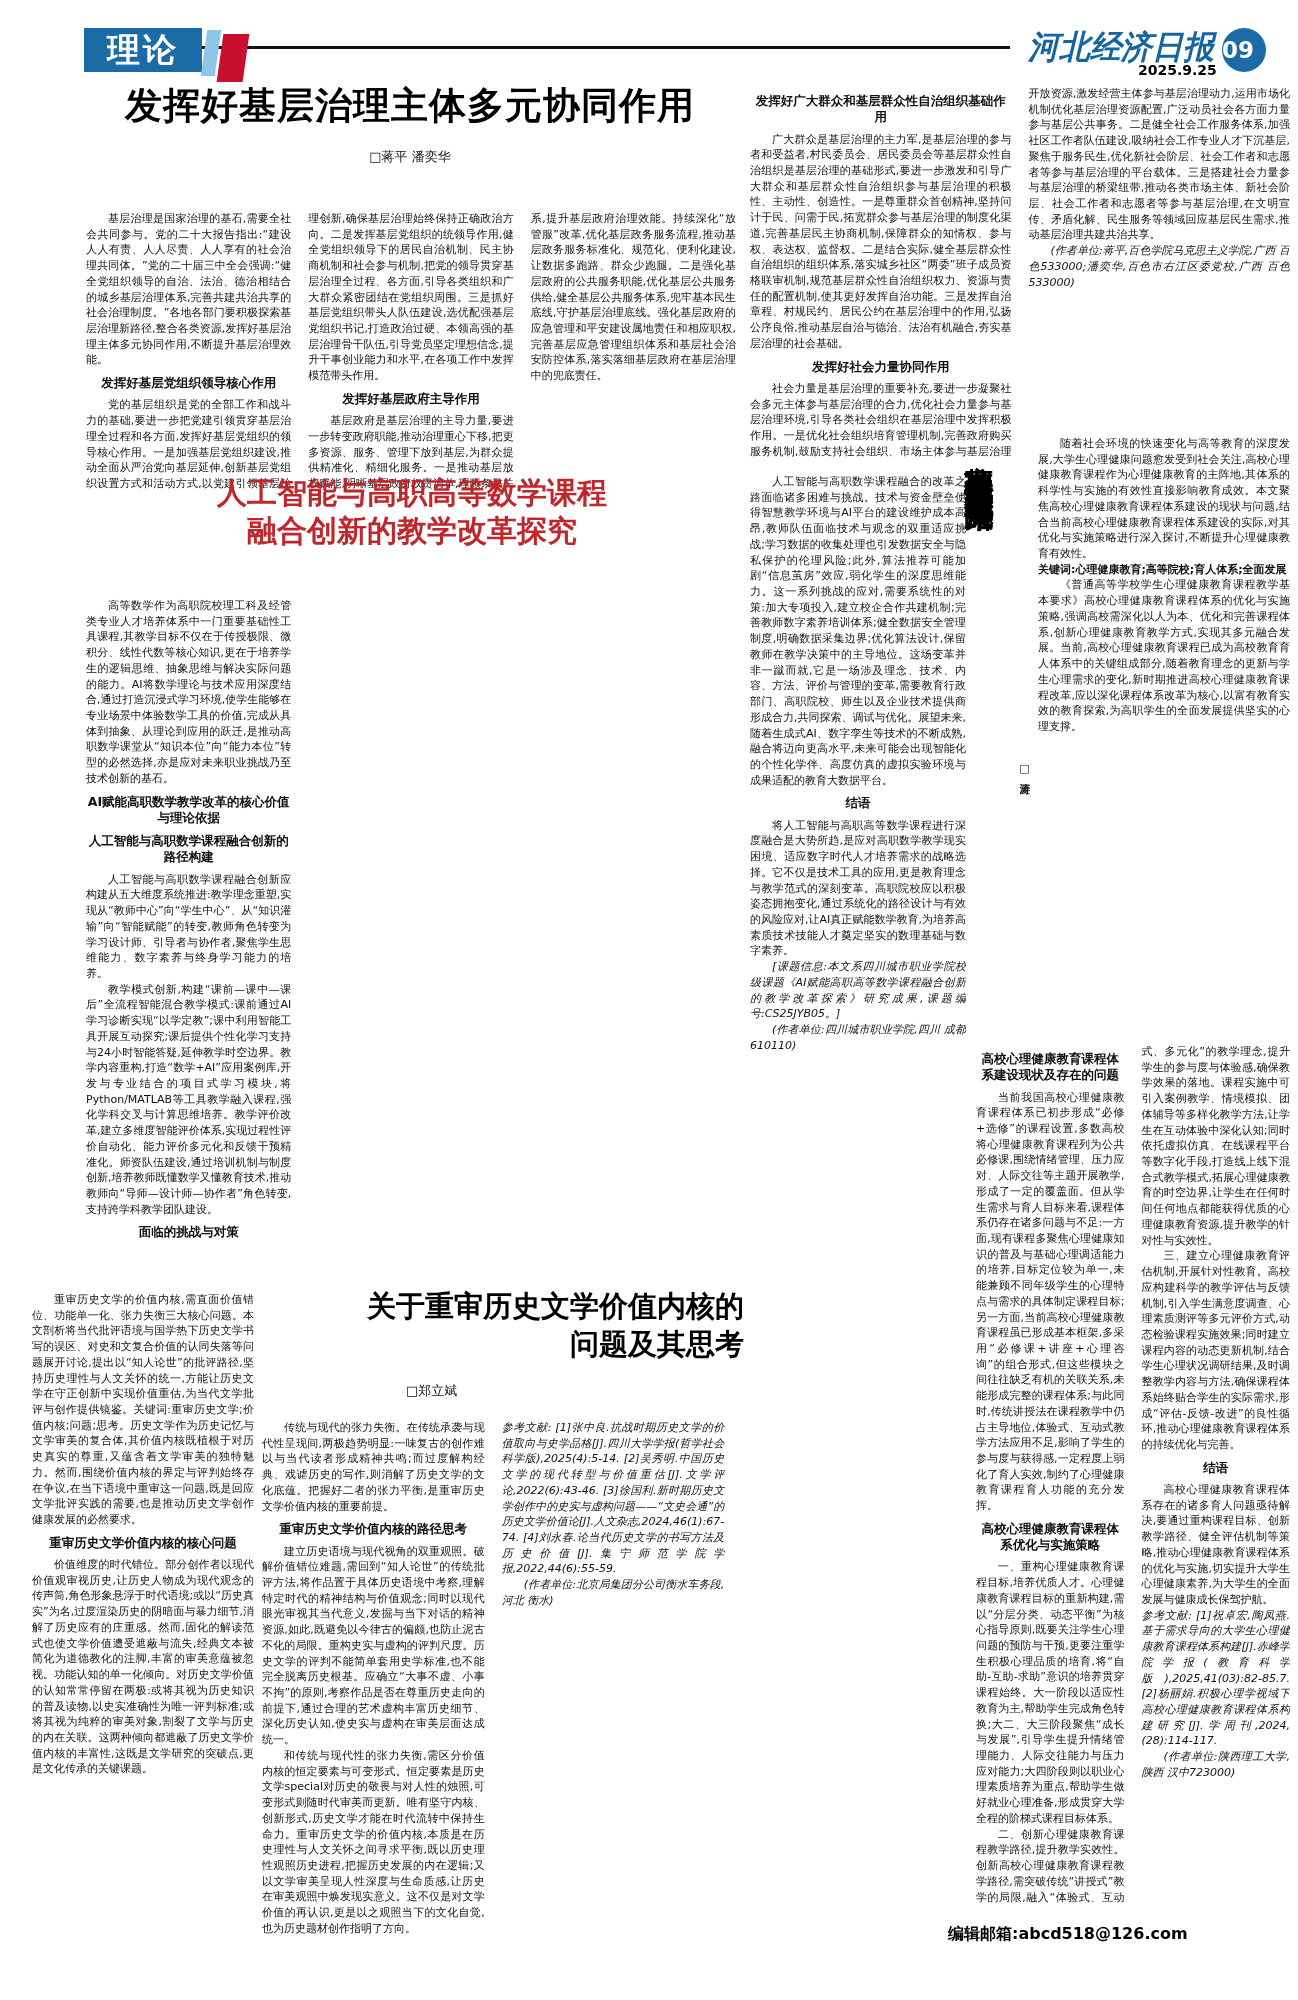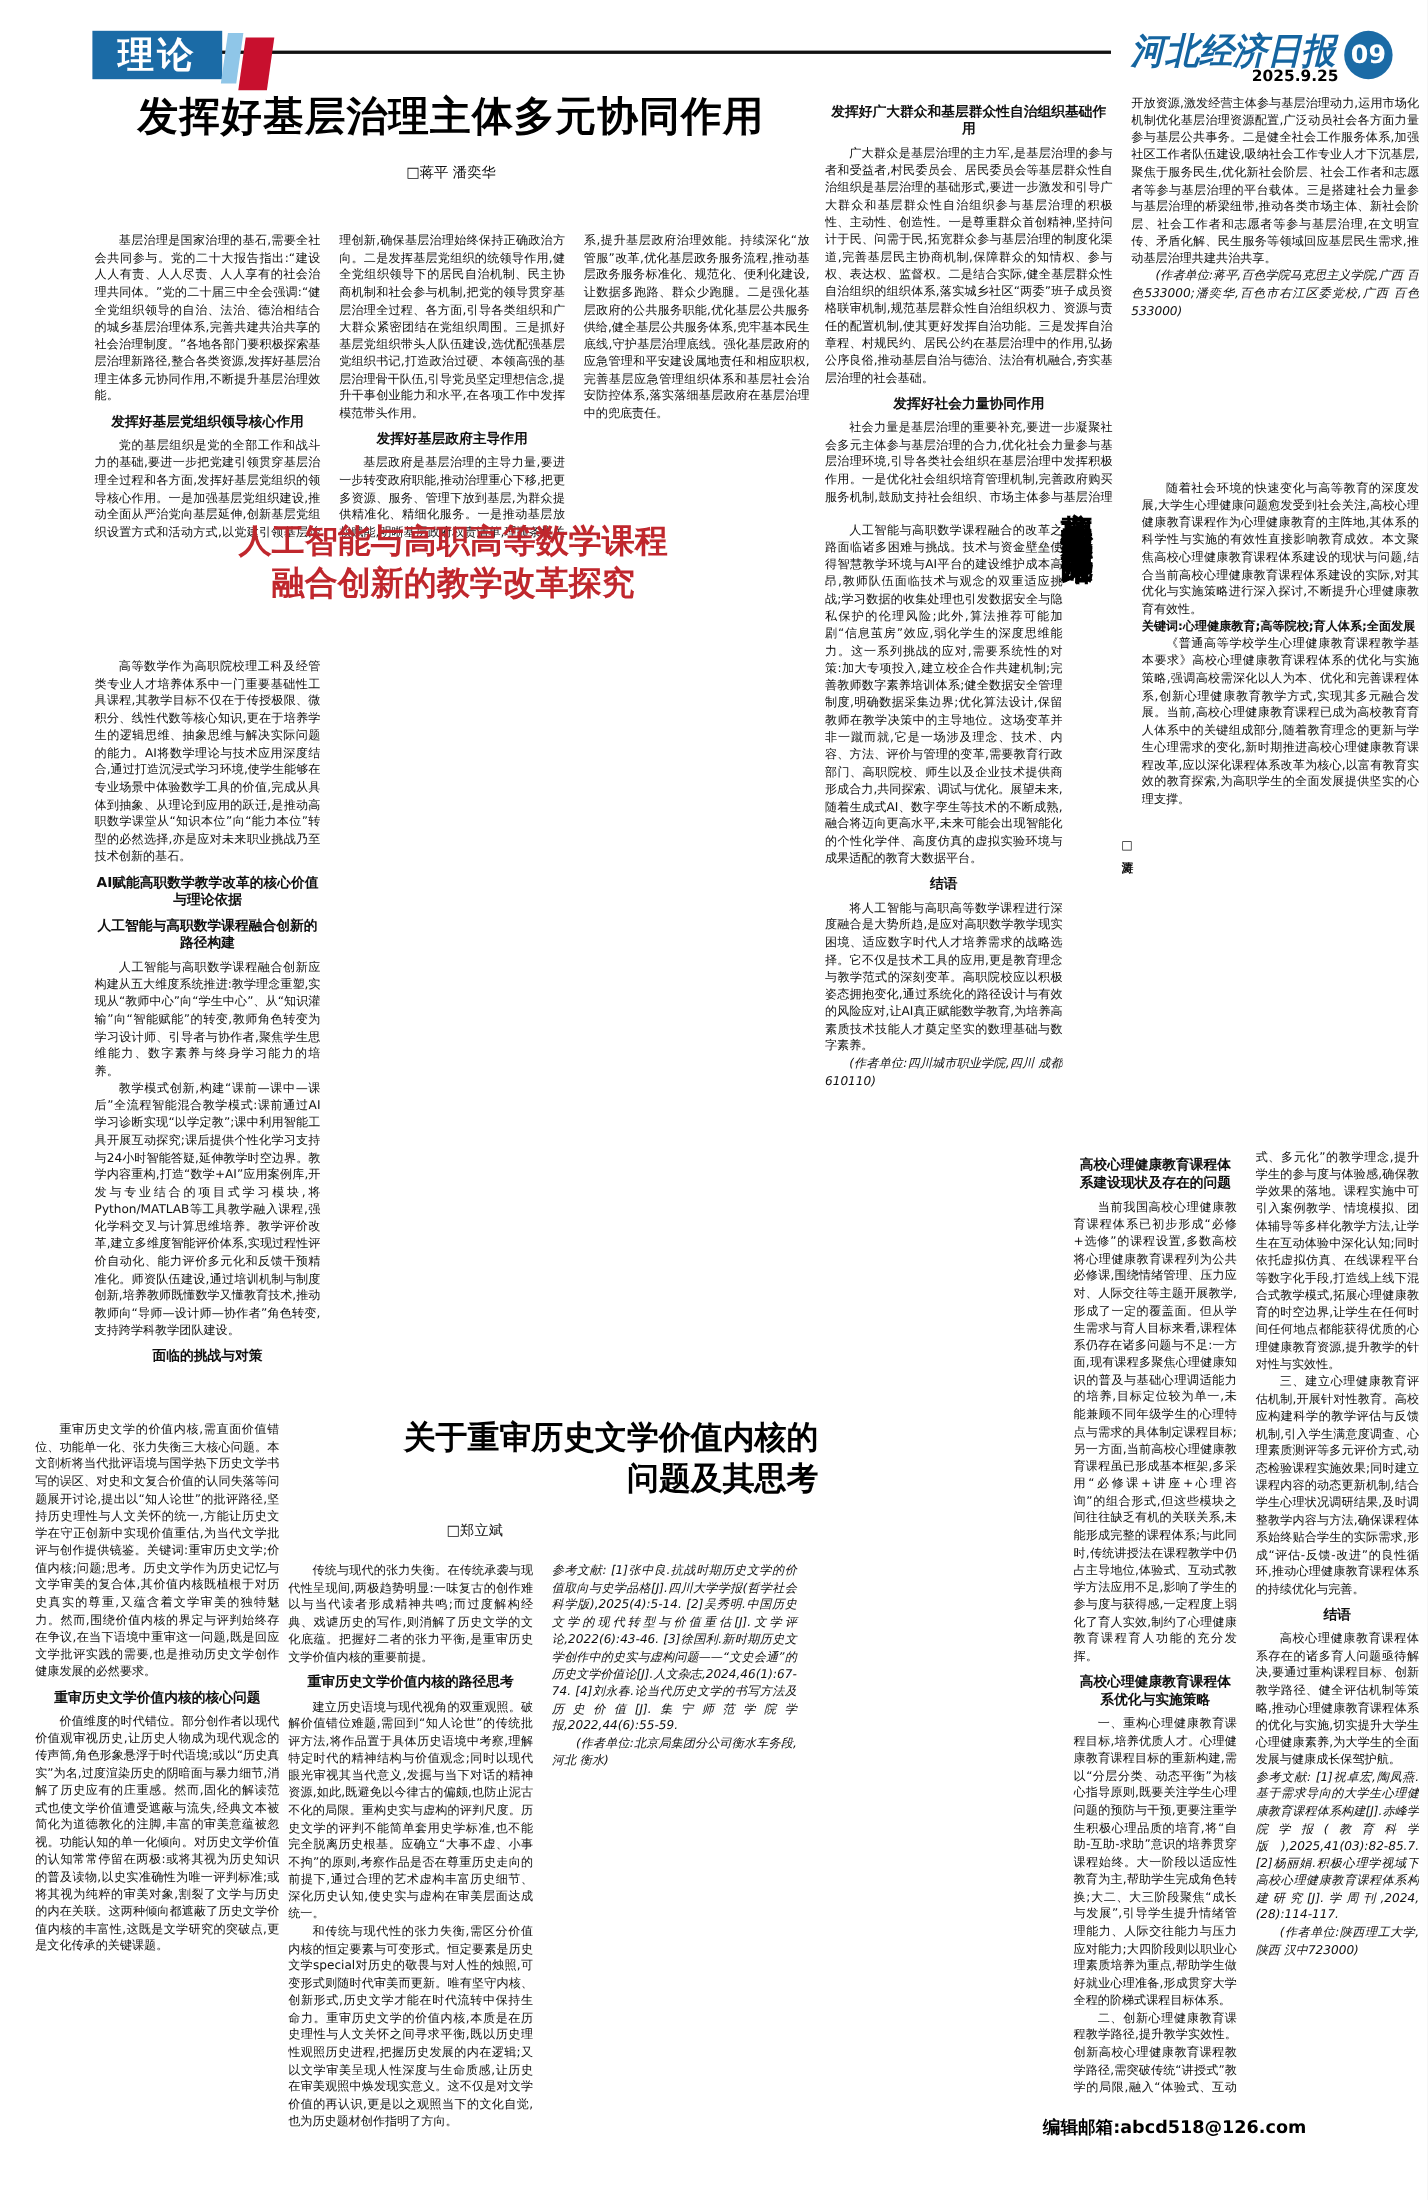--- a/index.html
+++ b/index.html
@@ -8,21 +8,21 @@
   .abs{position:absolute;}
   
   .section-badge{left:84px;top:28px;width:118px;height:44px;background:#1b6ba6;color:#fff;
       font-size:33px;font-weight:bold;display:flex;align-items:center;justify-content:center;letter-spacing:3px;}
   .badge-lightblue{left:204px;top:30px;width:14px;height:46px;background:#8fc6e8;transform:skewX(-8deg);}
   .badge-red{left:220px;top:34px;width:26px;height:48px;background:#c8102e;transform:skewX(-8deg);}
   .header-rule{left:140px;top:46px;width:870px;height:3px;background:#111;}
   .masthead{left:1028px;top:26px;width:200px;height:42px;color:#1565a0;font-family:"DejaVu Serif","Liberation Serif",serif;
       font-weight:bold;font-style:italic;font-size:31px;white-space:nowrap;transform:scaleY(1.05);}
   .page-circle{left:1222px;top:28px;width:44px;height:44px;border-radius:50%;background:#1b6ba6;color:#fff;
-      font-size:23px;font-weight:bold;display:flex;align-items:center;justify-content:center;}
+      font-size:23px;font-weight:bold;display:flex;align-items:center;justify-content:flex-start;}
   .page-date{left:1138px;top:62px;width:110px;font-size:14px;font-weight:bold;color:#000;}
   
   .bodytxt{font-size:11px;line-height:1.43;text-align:justify;color:#101010;overflow:hidden;}
   .bodytxt p{margin:0;text-indent:2em;}
   .bodytxt p.noindent{text-indent:0;}
   h3.sub{font-size:12.5px;font-weight:bold;text-align:center;margin:7px 0 6px 0;line-height:1.3;}
   .cols3{column-count:3;column-gap:17px;column-fill:auto;}
   .cols2{column-count:2;column-gap:17px;column-fill:auto;}
   .attrib{font-style:italic;}
   .byline{text-align:center;font-size:13px;color:#111;}
@@ -88,20 +88,21 @@
     <h3 class="sub">人工智能与高职数学课程融合创新的路径构建</h3>
     <p>人工智能与高职数学课程融合创新应构建从五大维度系统推进:教学理念重塑,实现从“教师中心”向“学生中心”、从“知识灌输”向“智能赋能”的转变,教师角色转变为学习设计师、引导者与协作者,聚焦学生思维能力、数字素养与终身学习能力的培养。</p>
     <p>教学模式创新,构建“课前—课中—课后”全流程智能混合教学模式:课前通过AI学习诊断实现“以学定教”;课中利用智能工具开展互动探究;课后提供个性化学习支持与24小时智能答疑,延伸教学时空边界。教学内容重构,打造“数学+AI”应用案例库,开发与专业结合的项目式学习模块,将Python/MATLAB等工具教学融入课程,强化学科交叉与计算思维培养。教学评价改革,建立多维度智能评价体系,实现过程性评价自动化、能力评价多元化和反馈干预精准化。师资队伍建设,通过培训机制与制度创新,培养教师既懂数学又懂教育技术,推动教师向“导师—设计师—协作者”角色转变,支持跨学科教学团队建设。</p>
     <h3 class="sub">面临的挑战与对策</h3>
   </div>
 
   <div class="abs bodytxt" style="left:750px;top:474px;width:216px;height:806px;">
     <p>人工智能与高职数学课程融合的改革之路面临诸多困难与挑战。技术与资金壁垒使得智慧教学环境与AI平台的建设维护成本高昂,教师队伍面临技术与观念的双重适应挑战;学习数据的收集处理也引发数据安全与隐私保护的伦理风险;此外,算法推荐可能加剧“信息茧房”效应,弱化学生的深度思维能力。这一系列挑战的应对,需要系统性的对策:加大专项投入,建立校企合作共建机制;完善教师数字素养培训体系;健全数据安全管理制度,明确数据采集边界;优化算法设计,保留教师在教学决策中的主导地位。这场变革并非一蹴而就,它是一场涉及理念、技术、内容、方法、评价与管理的变革,需要教育行政部门、高职院校、师生以及企业技术提供商形成合力,共同探索、调试与优化。展望未来,随着生成式AI、数字孪生等技术的不断成熟,融合将迈向更高水平,未来可能会出现智能化的个性化学伴、高度仿真的虚拟实验环境与成果适配的教育大数据平台。</p>
     <h3 class="sub">结语</h3>
     <p>将人工智能与高职高等数学课程进行深度融合是大势所趋,是应对高职数学教学现实困境、适应数字时代人才培养需求的战略选择。它不仅是技术工具的应用,更是教育理念与教学范式的深刻变革。高职院校应以积极姿态拥抱变化,通过系统化的路径设计与有效的风险应对,让AI真正赋能数学教育,为培养高素质技术技能人才奠定坚实的数理基础与数字素养。</p>
+    <p class="attrib">[课题信息:本文系四川城市职业学院校级课题《AI赋能高职高等数学课程融合创新的教学改革探索》研究成果,课题编号:CS25JYB05。]</p>
     <p class="attrib">(作者单位:四川城市职业学院,四川 成都610110)</p>
   </div>
 
   <div class="abs bodytxt" style="left:32px;top:1292px;width:222px;height:668px;">
     <p>重审历史文学的价值内核,需直面价值错位、功能单一化、张力失衡三大核心问题。本文剖析将当代批评语境与国学热下历史文学书写的误区、对史和文复合价值的认同失落等问题展开讨论,提出以“知人论世”的批评路径,坚持历史理性与人文关怀的统一,方能让历史文学在守正创新中实现价值重估,为当代文学批评与创作提供镜鉴。关键词:重审历史文学;价值内核;问题;思考。历史文学作为历史记忆与文学审美的复合体,其价值内核既植根于对历史真实的尊重,又蕴含着文学审美的独特魅力。然而,围绕价值内核的界定与评判始终存在争议,在当下语境中重审这一问题,既是回应文学批评实践的需要,也是推动历史文学创作健康发展的必然要求。</p>
     <h3 class="sub">重审历史文学价值内核的核心问题</h3>
     <p>价值维度的时代错位。部分创作者以现代价值观审视历史,让历史人物成为现代观念的传声筒,角色形象悬浮于时代语境;或以“历史真实”为名,过度渲染历史的阴暗面与暴力细节,消解了历史应有的庄重感。然而,固化的解读范式也使文学价值遭受遮蔽与流失,经典文本被简化为道德教化的注脚,丰富的审美意蕴被忽视。功能认知的单一化倾向。对历史文学价值的认知常常停留在两极:或将其视为历史知识的普及读物,以史实准确性为唯一评判标准;或将其视为纯粹的审美对象,割裂了文学与历史的内在关联。这两种倾向都遮蔽了历史文学价值内核的丰富性,这既是文学研究的突破点,更是文化传承的关键课题。</p>
   </div>
 
   <div class="abs headline3">

